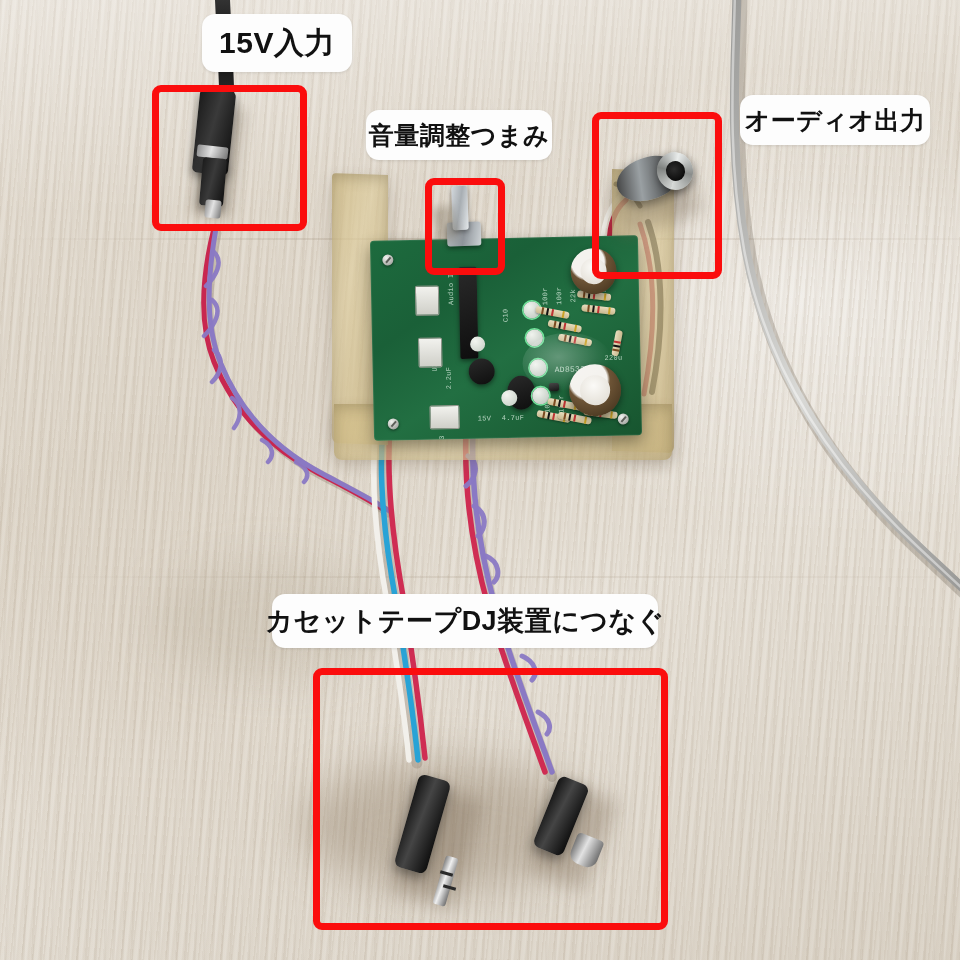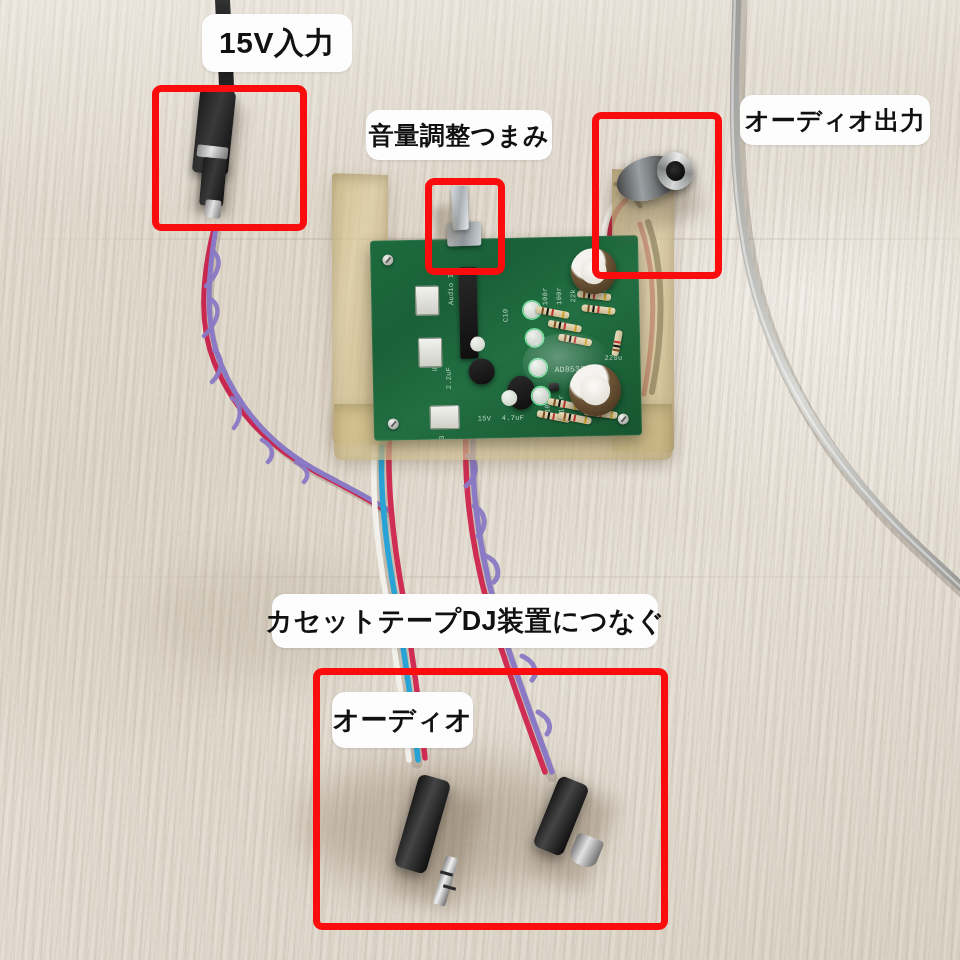--- a/index.html
+++ b/index.html
@@ -332,18 +332,15 @@
   </div>
 
   <div class="label" style="left:272px;top:594px;width:386px;height:54px;font-size:27px;">
     <span>カセットテープDJ装置につなぐ</span>
   </div>
 
   <div class="label" style="left:740px;top:95px;width:190px;height:50px;font-size:25px;">
     <span>オーディオ出力</span>
   </div>
 
-  <div class="label" style="left:332px;top:692px;width:141px;height:56px;font-size:27px;">
-    <span>オーディオ</span>
-  </div>
 
 
 </div>
 
 </body></html>

